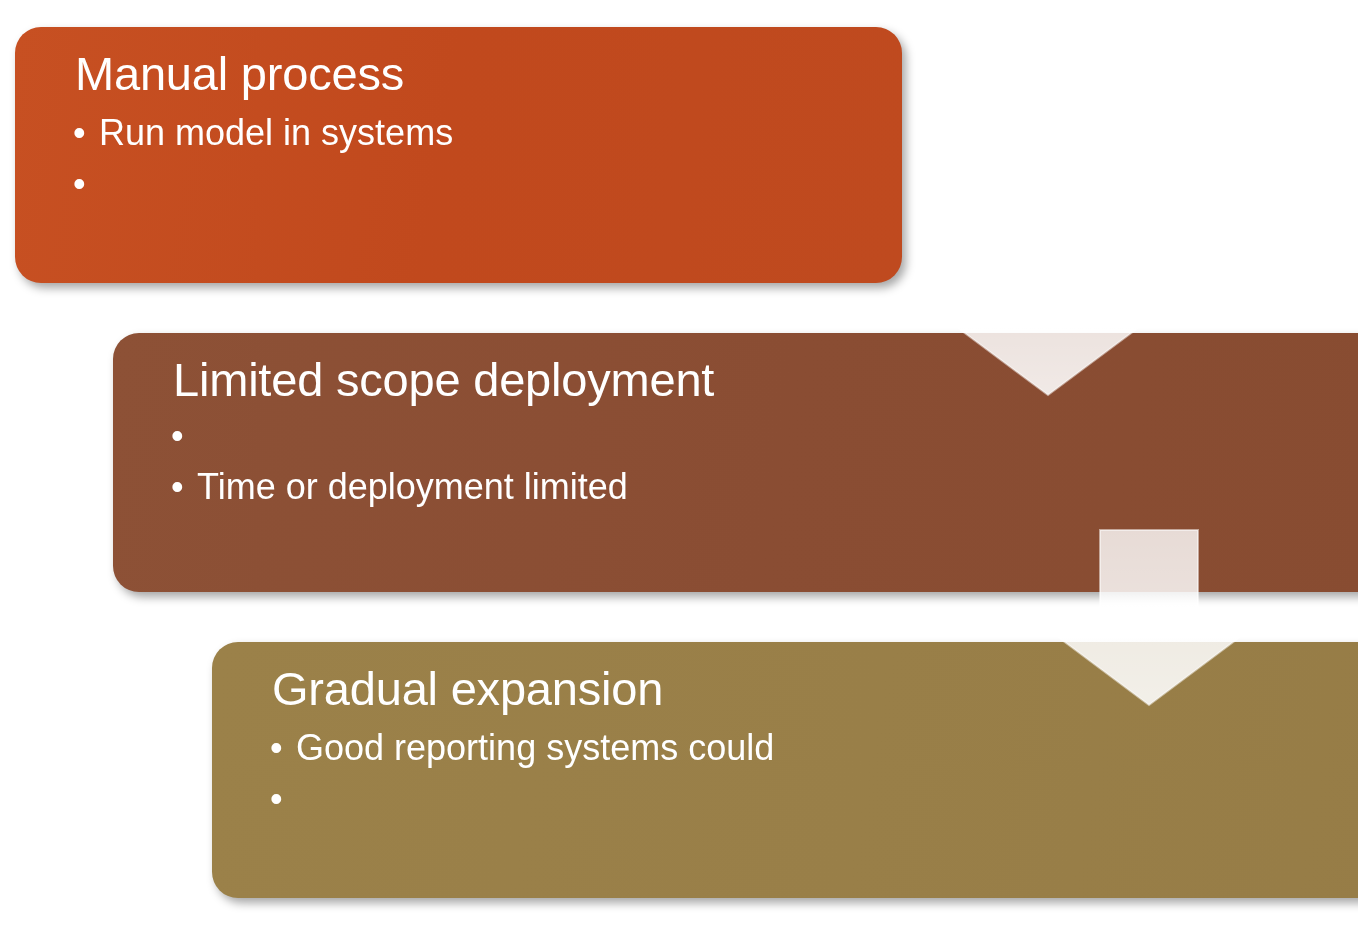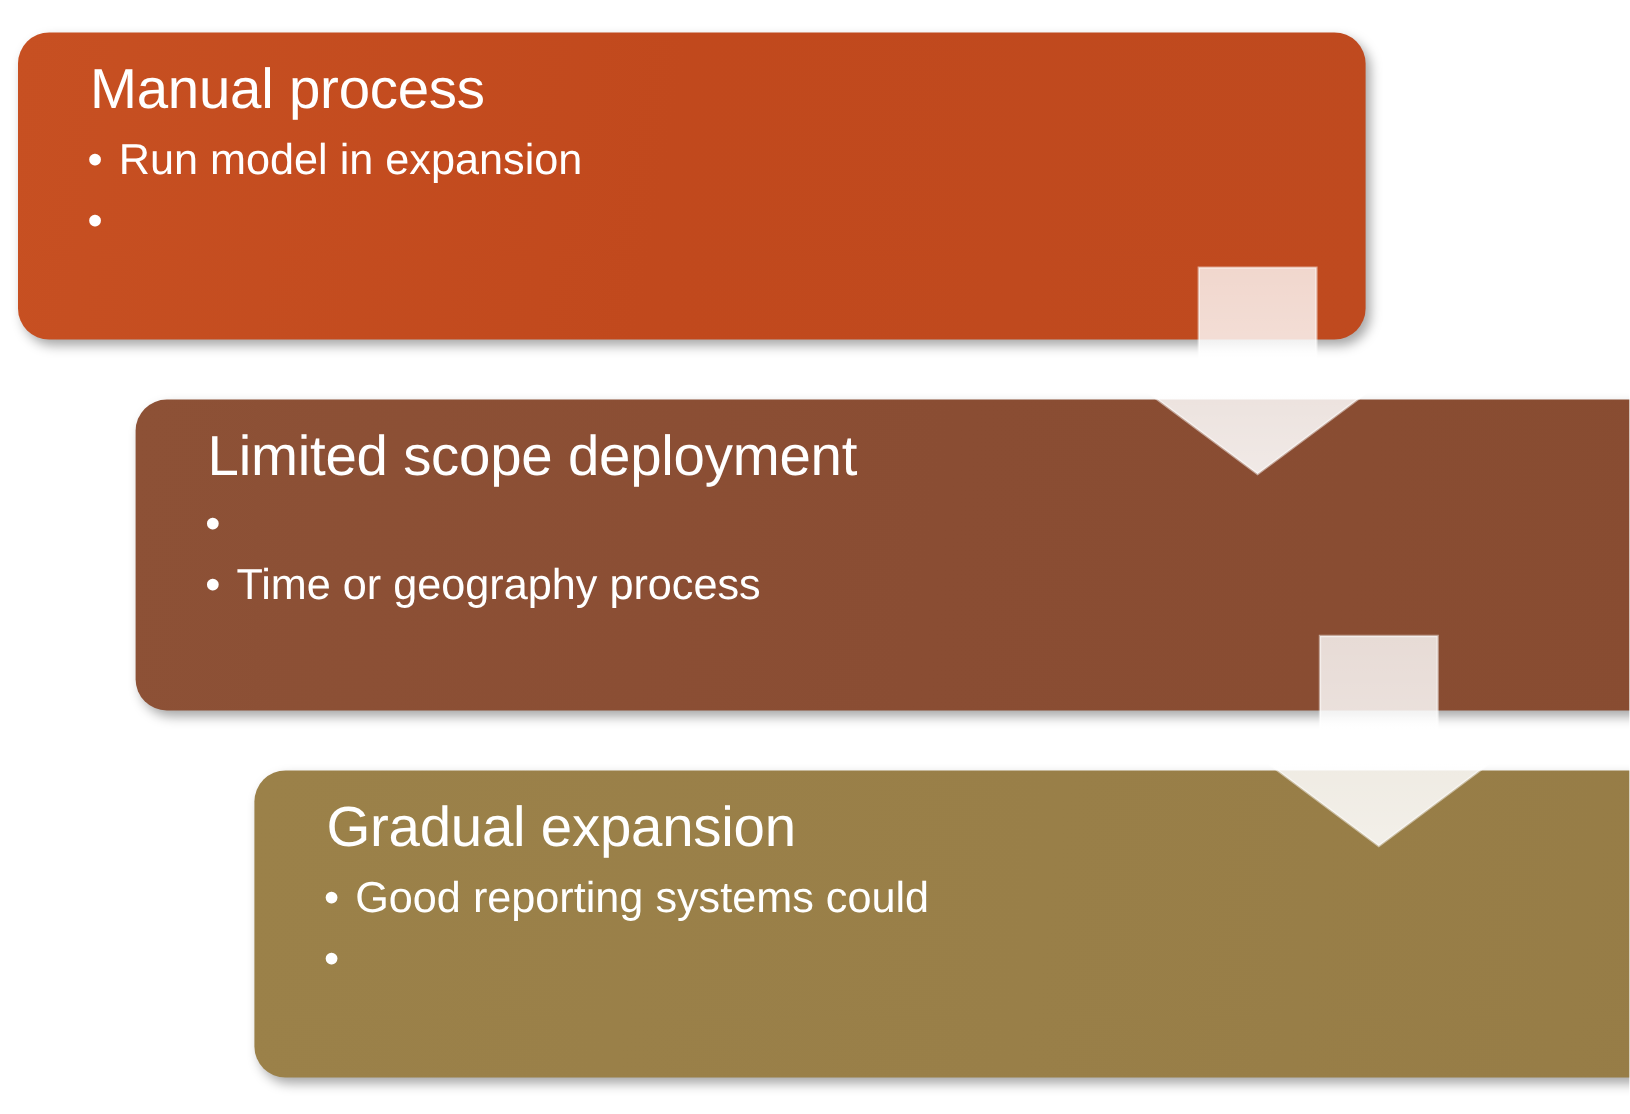--- a/index.html
+++ b/index.html
@@ -52,21 +52,21 @@
   .bullet-dot {
     display: inline-block;
     width: 26px;
     flex: 0 0 26px;
     font-size: 36px;
     line-height: 1;
   }
 
   
   #stage-1 {
-    left: 15px;  top: 27px;  width: 1123px; height: 256px;
+    left: 15px;  top: 27px;  width: 887px; height: 256px;
     background: linear-gradient(100deg, #c75022 0%, #c1491d 48%, #bf4a1f 100%);
   }
   #stage-1 .stage-title { padding-left: 26px; }
   #stage-1 .bullets { padding-left: 24px; }
 
   #stage-2 {
     left: 113px; top: 333px; width: 1328px; height: 259px;
     background: linear-gradient(100deg, #8d5136 0%, #8a4d33 50%, #884c31 100%);
   }
   #stage-2 .stage-title { padding-left: 26px; }
@@ -92,37 +92,37 @@
 </head>
 <body>
 
 <div id="canvas">
 
   <div class="stage" id="stage-1">
     <div class="stage-title">Manual process</div>
     <ul class="bullets">
       <li>
         <span class="bullet-dot">•</span>
-        <span>Run model in expansion</span>
+        <span>Run model in systems</span>
       </li>
       <li>
         <span class="bullet-dot">•</span>
       </li>
     </ul>
   </div>
 
   <div class="stage" id="stage-2">
     <div class="stage-title">Limited scope deployment</div>
     <ul class="bullets">
       <li>
         <span class="bullet-dot">•</span>
       </li>
       <li>
         <span class="bullet-dot">•</span>
-        <span>Time or geography process</span>
+        <span>Time or deployment limited</span>
       </li>
     </ul>
   </div>
 
   <div class="stage" id="stage-3">
     <div class="stage-title">Gradual expansion</div>
     <ul class="bullets">
       <li>
         <span class="bullet-dot">•</span>
         <span>Good reporting systems could</span>

